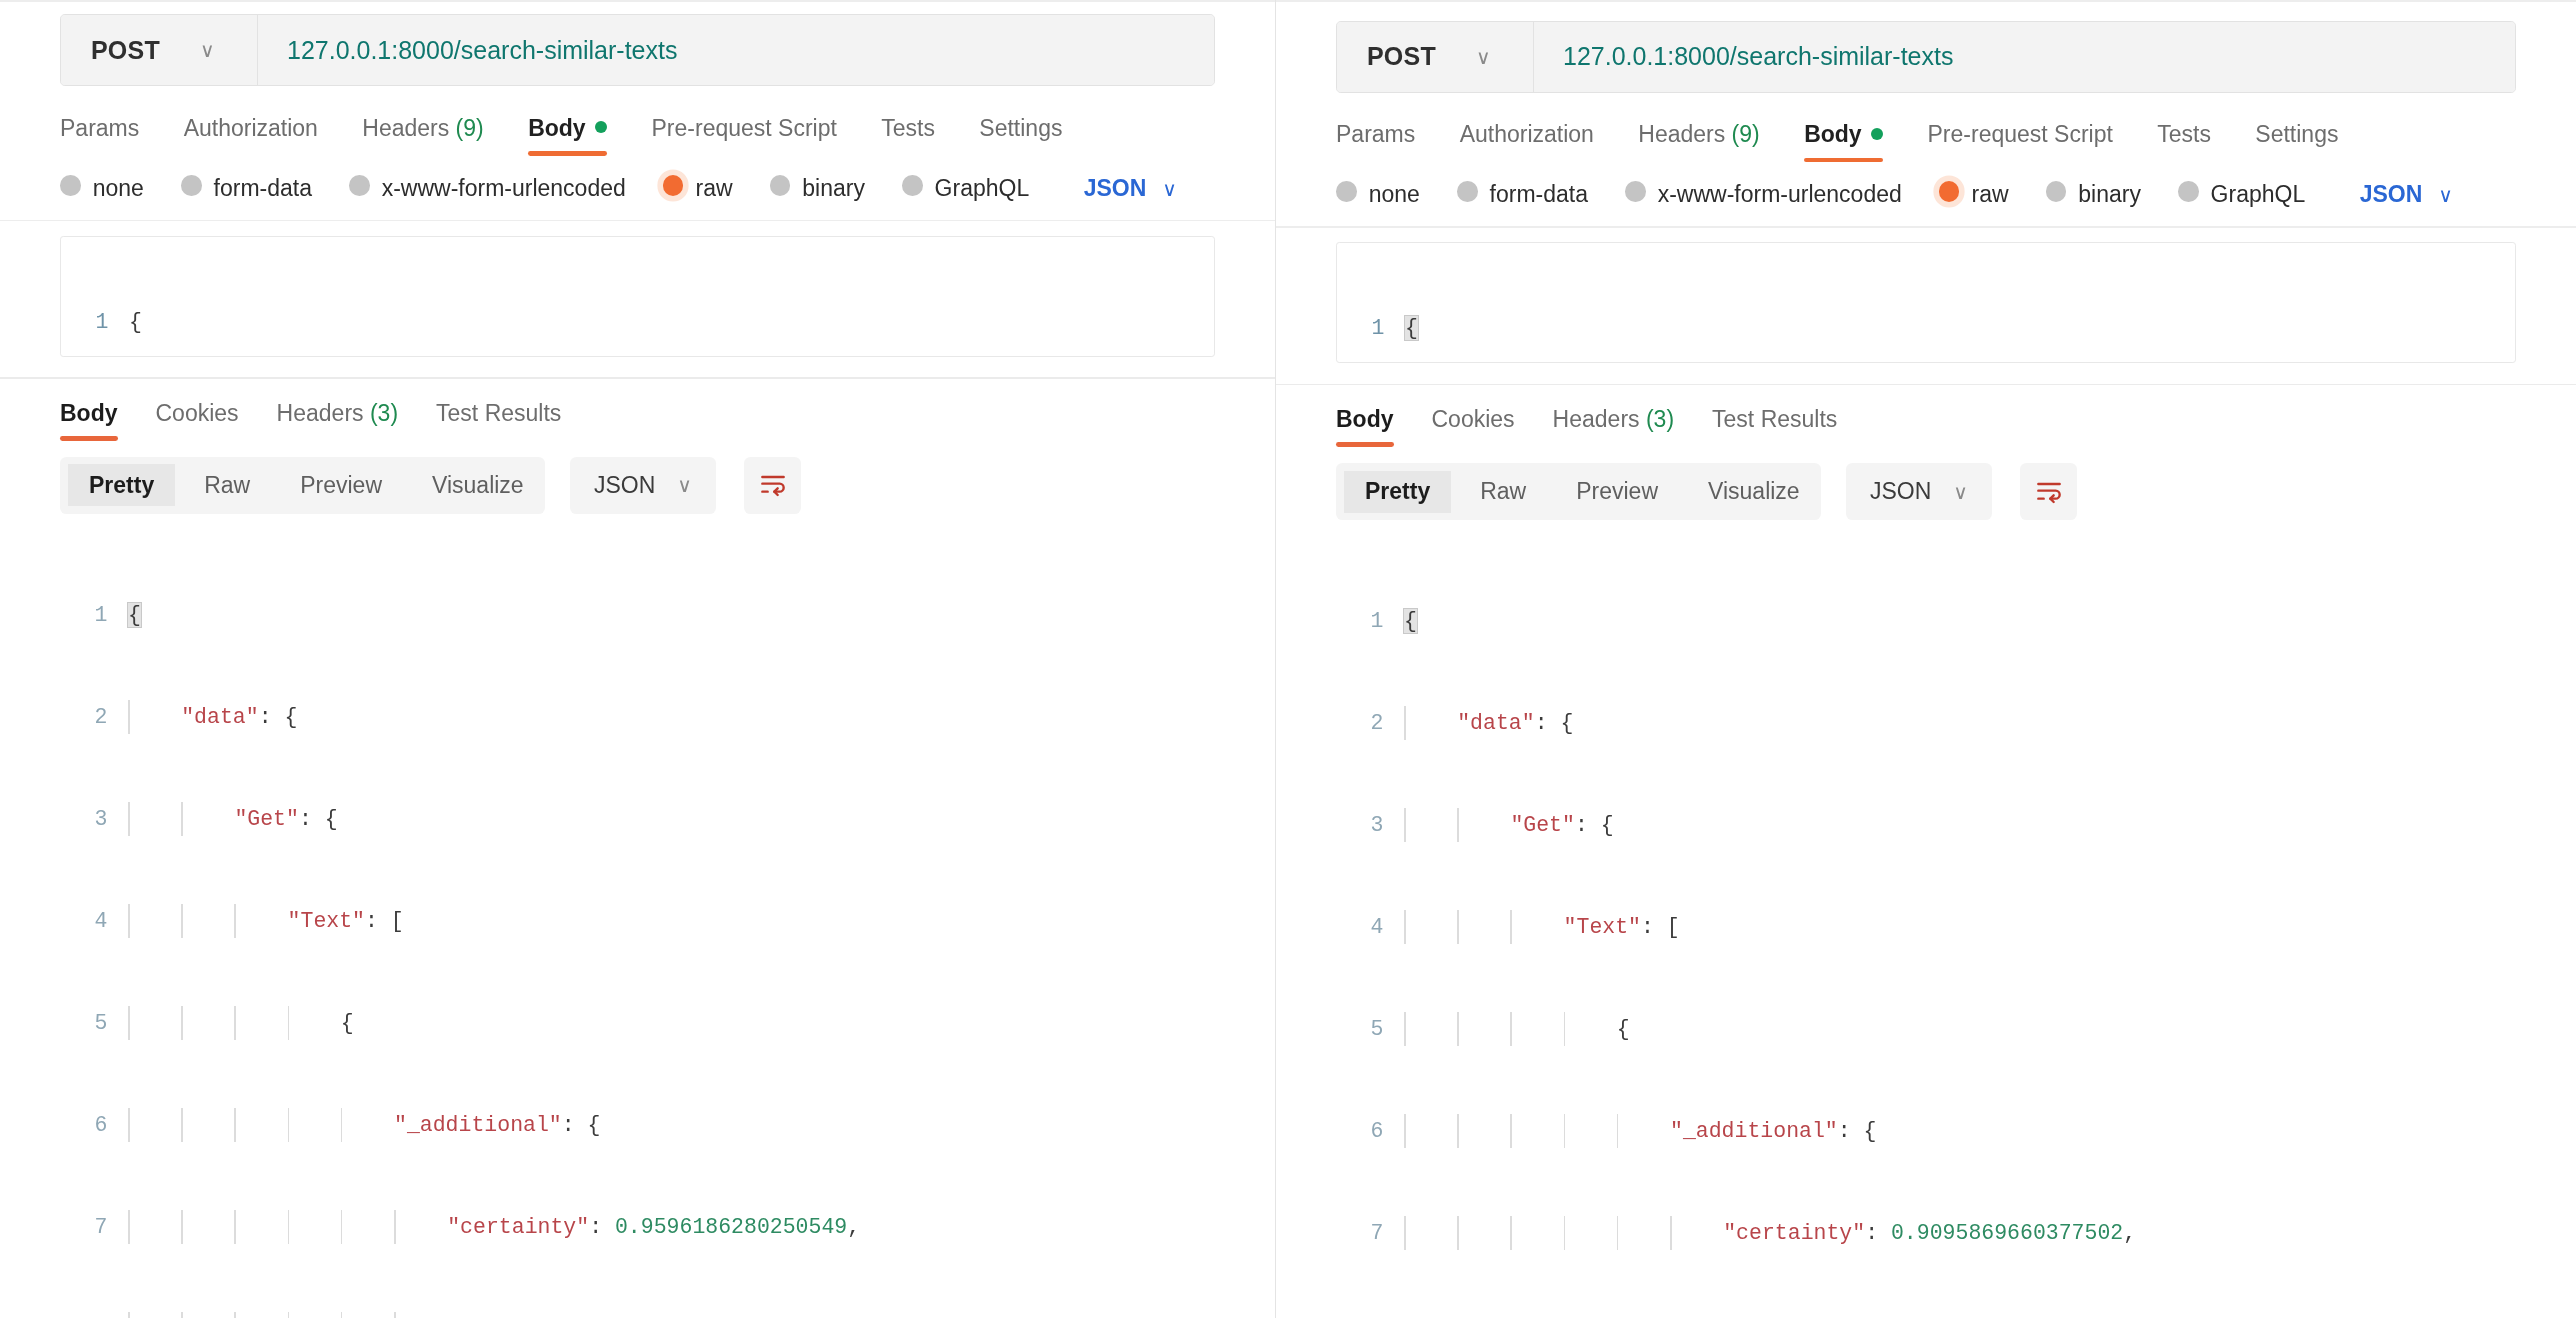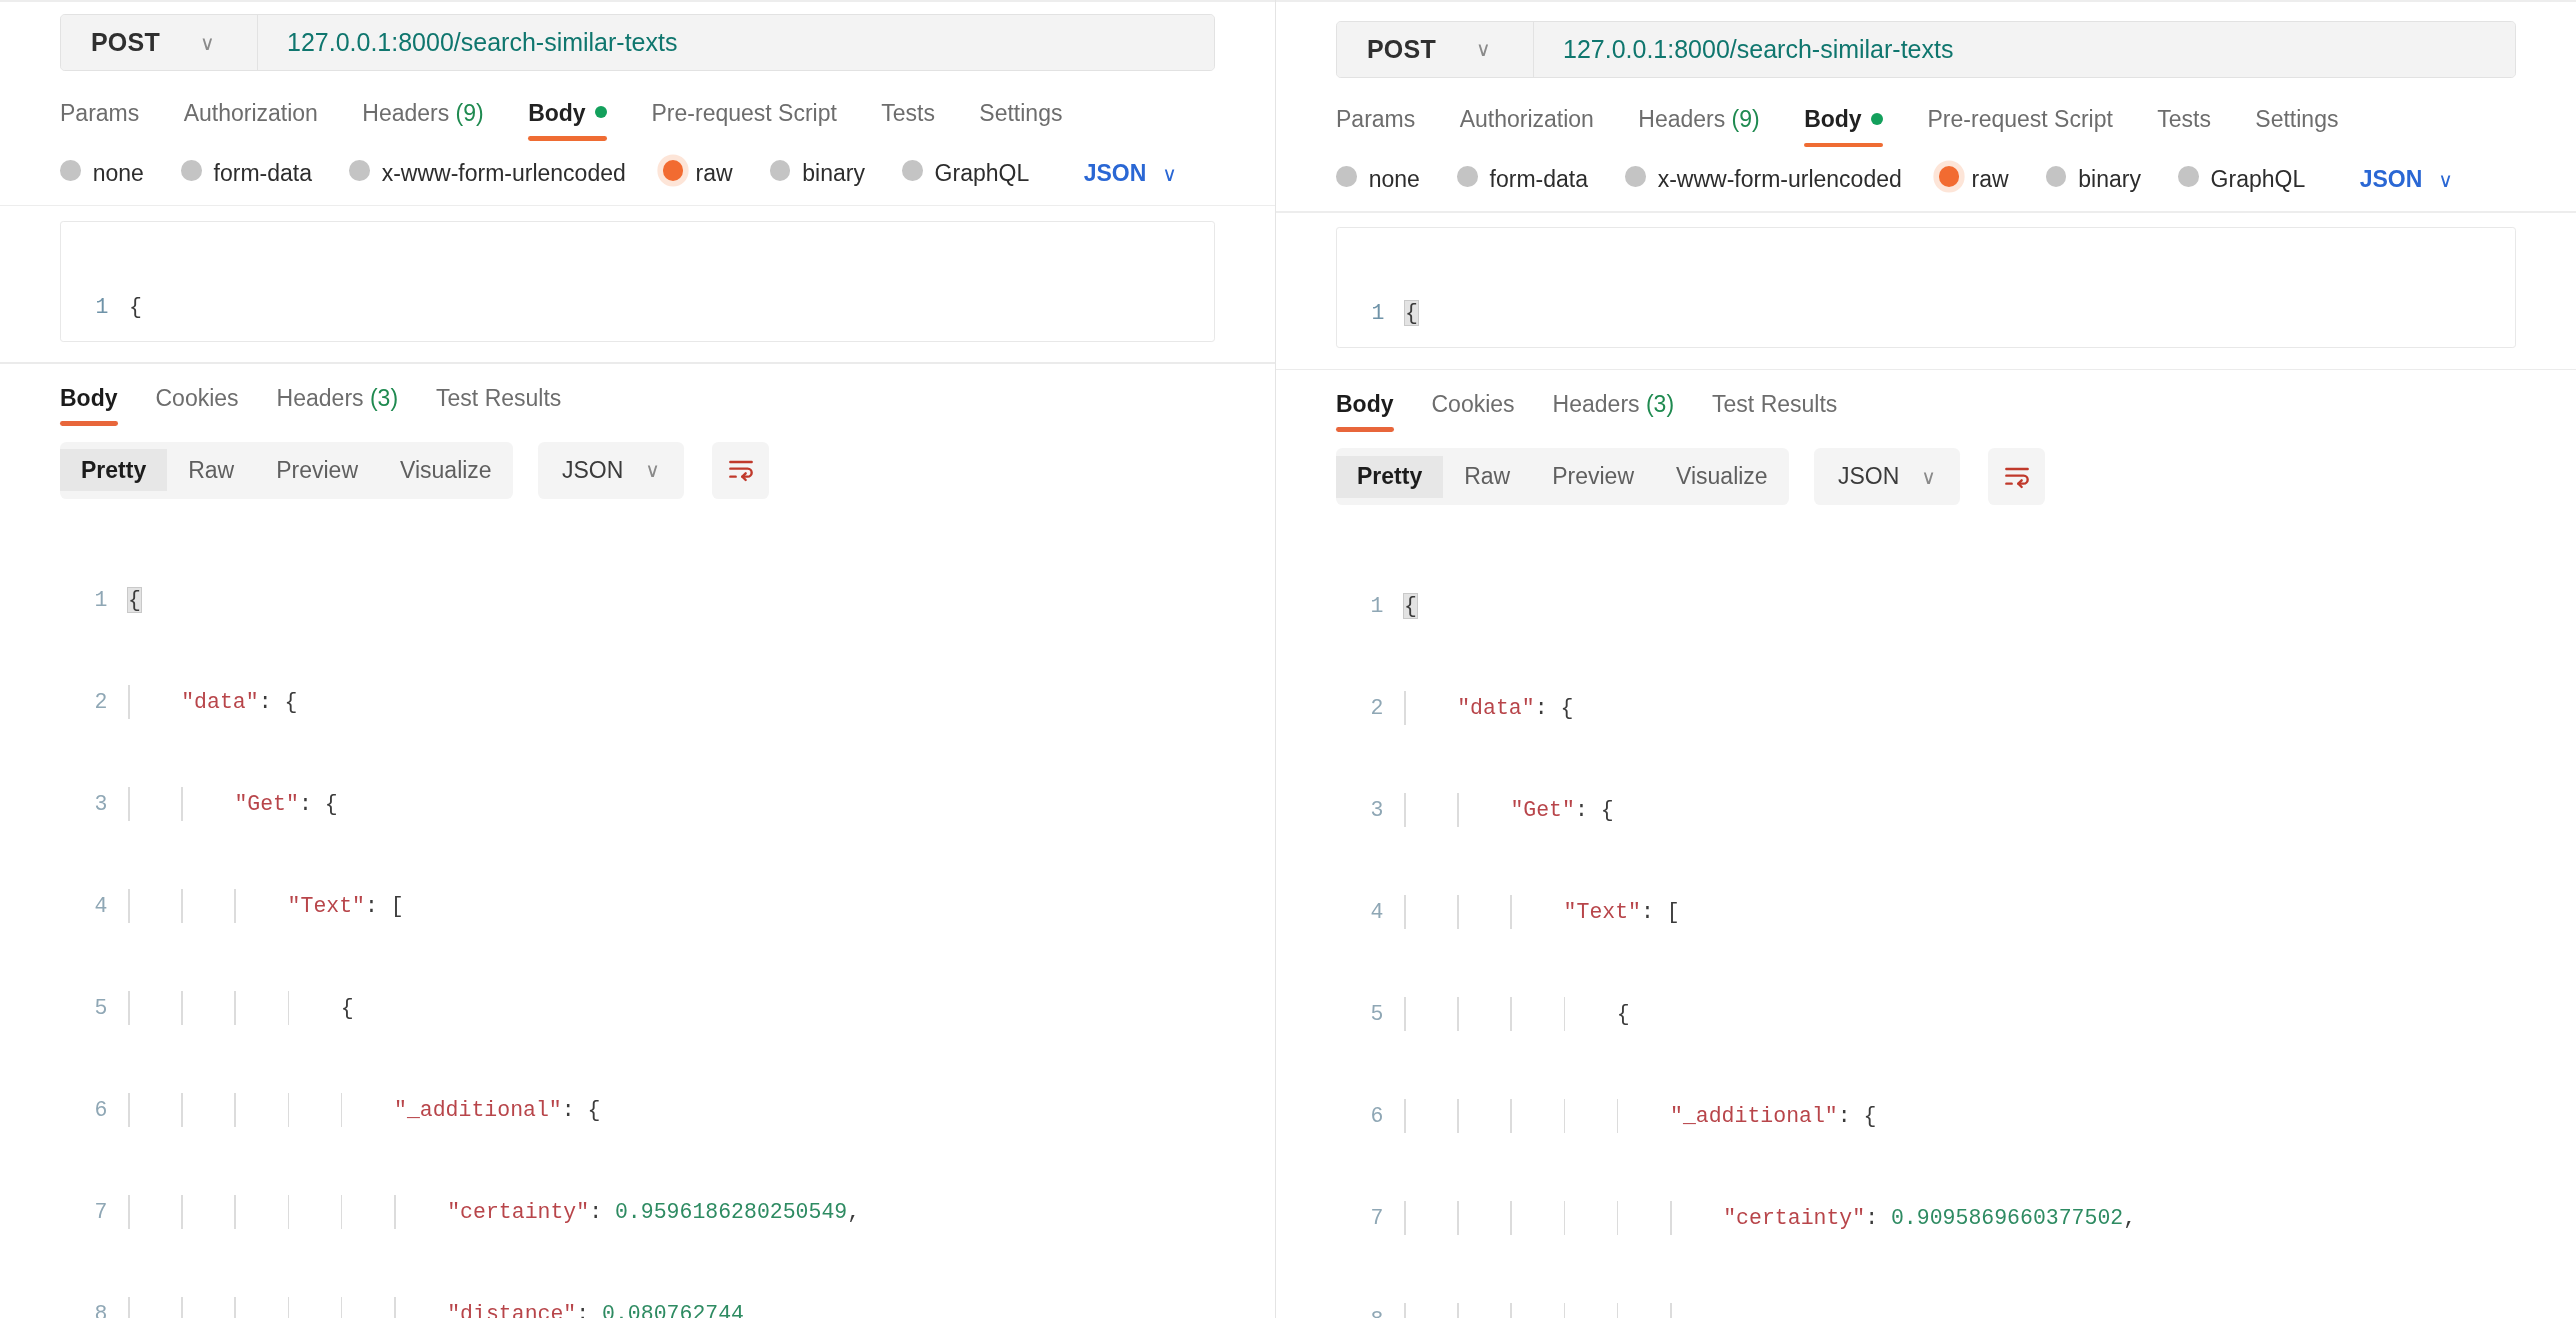--- a/index.html
+++ b/index.html
@@ -17,21 +17,21 @@
 
   .panel-inner { position: relative; height: 100%; }
 
   
   .top-rule { height: 1.6px; background: #ededed; width: 100%; }
 
   
   .url-row { padding: 12.7px 60px 0 60px; }
   .url-bar {
     display: flex; align-items: stretch;
-    height: 57px;
+    height: 72px;
     border: 1.6px solid #e2e2e2; border-radius: 4.8px;
     background: #f3f3f3;
     overflow: hidden;
   }
   .method-box {
     display: flex; align-items: center; gap: 40px;
     padding: 0 27px 0 30px;
     border-right: 1.6px solid #e2e2e2;
     min-width: 197px;
     background: #f3f3f3;
@@ -136,21 +136,21 @@
   .resp-toolbar {
     display: flex; align-items: center; gap: 11px;
     padding: 14.3px 60px 0 60px;
   }
   .seg-group {
     display: flex; align-items: center;
     background: #f4f4f4; border-radius: 6.4px; overflow: hidden; height: 57px;
   }
   .seg {
     display: flex; align-items: center; height: 42px;
-    padding: 0 21px; font-size: 23px; color: #5f5f5f; white-space: nowrap;
+    padding: 0 21px; font-size: 23px; color: #5f5f5f; white-space: nowrap; margin-left: 8px;
   }
   .seg.active { background: #e7e7e7; color: #1c1c1c; font-weight: 600; }
   .fmt-group {
     display: flex; align-items: center; height: 57px;
     background: #f4f4f4; border-radius: 6.4px; padding: 0 24px; margin-left: 14.3px;
   }
   .fmt-group .fmt-label { font-size: 23px; color: #3b3b3b; }
   .fmt-group .chev { margin-left: 22px; color: #8a8a8a; }
   .wrap-btn {
     display: flex; align-items: center; justify-content: center;

